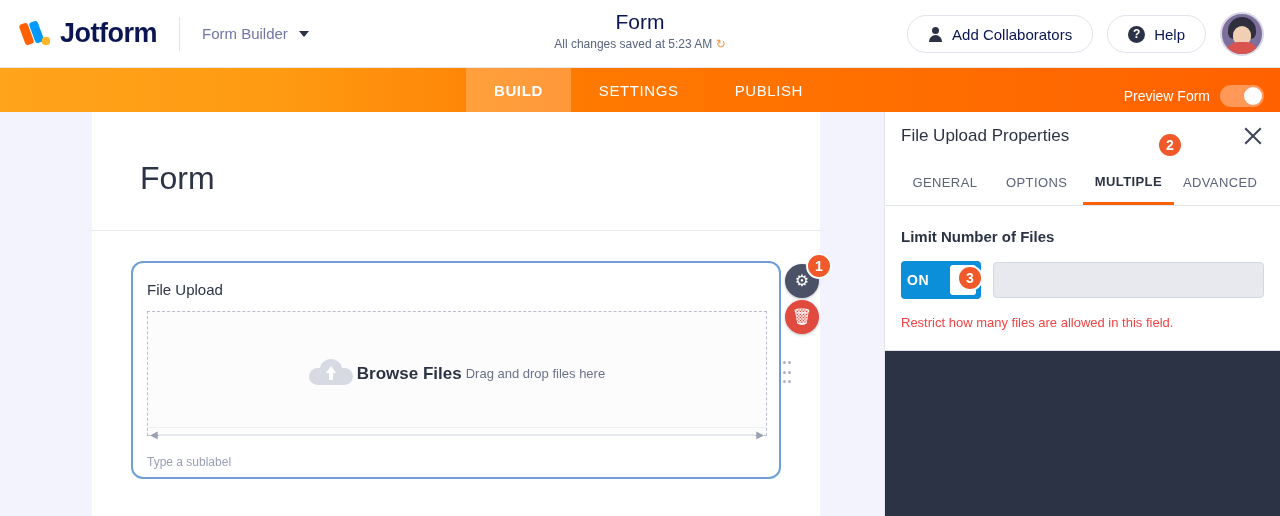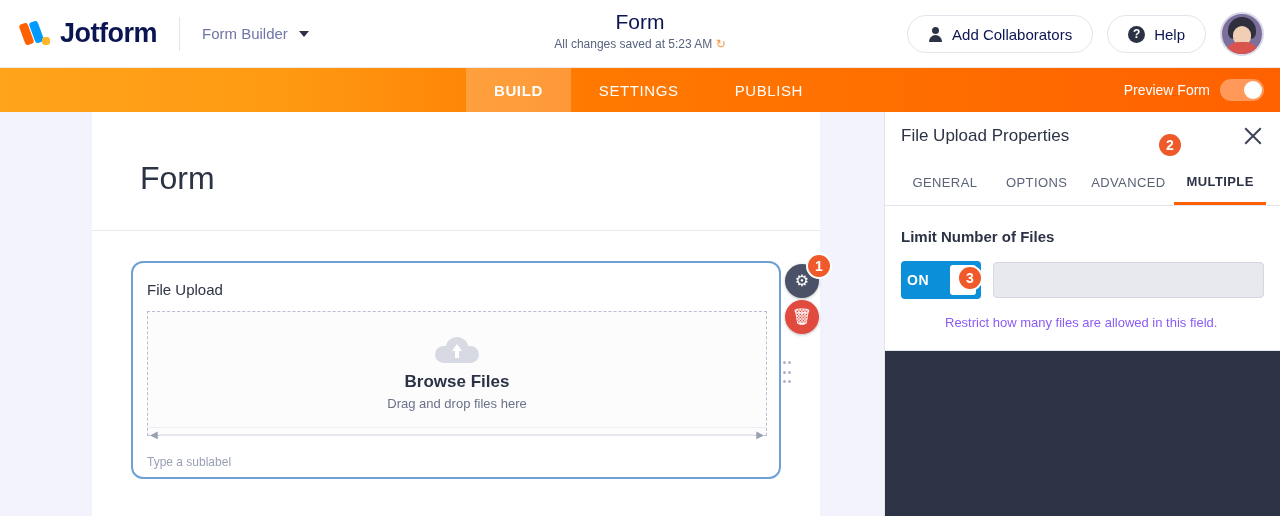--- a/index.html
+++ b/index.html
@@ -109,21 +109,21 @@
     display: flex; align-items: stretch;
   }
   .nav-spacer { width: 466px; }
   .nav-tab {
     display: flex; align-items: center; justify-content: center;
     padding: 0 28px; color: #ffffff; font-size: 15px;
     letter-spacing: 0.6px; cursor: pointer;
   }
   .nav-tab.active { background: rgba(255,255,255,0.22); font-weight: bold; }
   .nav-right {
-    position: absolute; right: 16px; top: 0; height: 44px;
+    position: absolute; right: 16px; top: 6px; height: 44px;
     display: flex; align-items: center; gap: 10px;
   }
   .nav-right .lbl { color: #ffffff; font-size: 14px; }
   .toggle-track {
     width: 44px; height: 22px; border-radius: 11px;
     background: rgba(255,255,255,0.35); position: relative; cursor: pointer;
   }
   .toggle-track .knob {
     position: absolute; right: 2px; top: 2px;
     width: 18px; height: 18px; border-radius: 50%; background: #ffffff;
@@ -156,21 +156,21 @@
     background: #ffffff;
   }
   .field-label {
     font-size: 15px; color: #2c3345; padding: 18px 0 0 14px;
   }
   .dropzone {
     position: absolute; left: 14px; top: 48px;
     width: 620px; height: 125px;
     border: 1px dashed #b9bed0;
     background: #fcfcfd;
-    display: flex; flex-direction: column;
+    display: flex; flex-direction: row;
     align-items: center; justify-content: center; gap: 4px;
   }
   .cloud-icon { width: 44px; height: 30px; position: relative; margin-bottom: 2px; }
   .cloud-icon .c1 {
     position: absolute; left: 0; top: 10px; width: 44px; height: 17px;
     background: #d7dae3; border-radius: 9px;
   }
   .cloud-icon .c2 {
     position: absolute; left: 11px; top: 1px; width: 22px; height: 20px;
     background: #d7dae3; border-radius: 50%;
@@ -276,21 +276,21 @@
   }
   .switch .knob2 {
     position: absolute; right: 5px; top: 4px;
     width: 26px; height: 30px; background: #ffffff; border-radius: 3px;
   }
   .badge-3 { left: 56px; top: 4px; }
   .num-input {
     flex: 1; height: 36px; border-radius: 4px;
     background: #e7e9ef; border: 1px solid #d3d7e2;
   }
-  .hint { font-size: 13px; color: #8b5cf6; margin-top: 16px; margin-left: 44px; }
+  .hint { font-size: 13px; color: #ef4444; margin-top: 16px; }
   .panel-rule {
     position: absolute; left: 0; right: 0; top: 238px; height: 1px;
     background: #e4e4ee;
   }
   .panel-lower {
     position: absolute; left: 0; right: 0; top: 239px; bottom: 0;
     background: #2c3345;
   }
 </style>
 </head>
@@ -398,22 +398,22 @@
 
 <div class="panel">
   <div class="panel-head">
     <div class="panel-title">File Upload Properties</div>
     <div class="close-x"></div>
   </div>
 
   <div class="panel-tabs">
     <div class="ptab">GENERAL</div>
     <div class="ptab">OPTIONS</div>
+    <div class="ptab active">MULTIPLE</div>
     <div class="ptab">ADVANCED</div>
-    <div class="ptab active">MULTIPLE</div>
     <div class="badge badge-2">2</div>
   </div>
 
   <div class="panel-body">
     <div class="section-label">Limit Number of Files</div>
 
     <div class="limit-row">
       <div class="switch">
         <span class="on-label">ON</span>
         <span class="knob2"></span>

